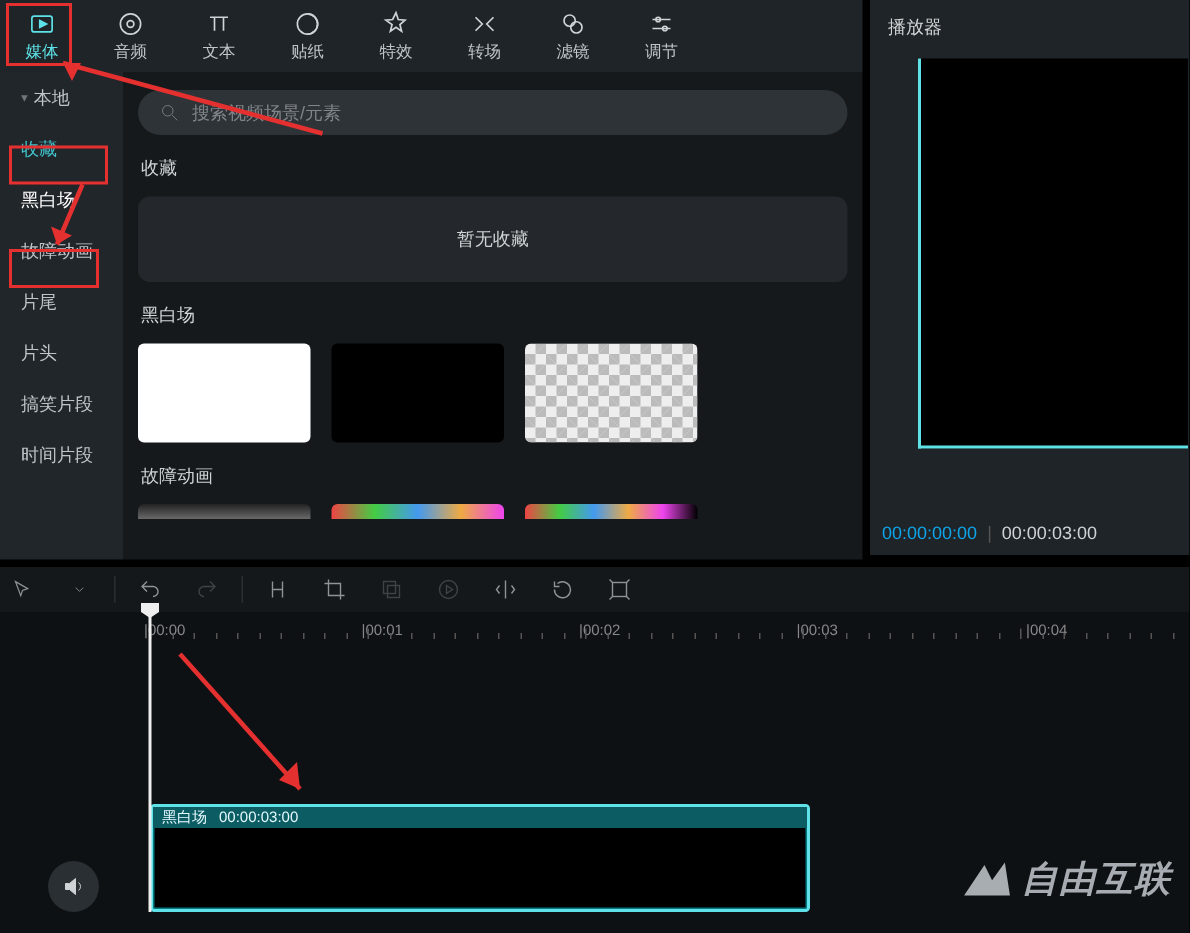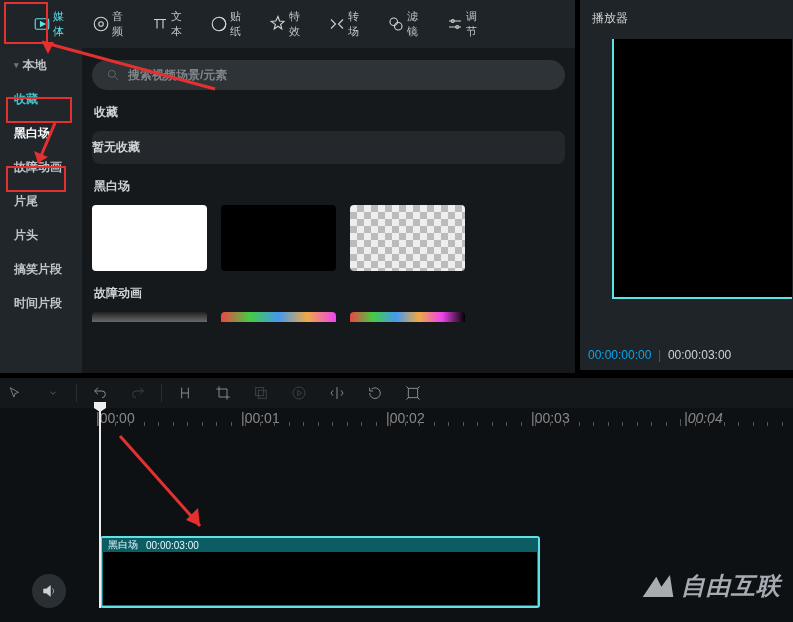--- a/index.html
+++ b/index.html
@@ -16,24 +16,23 @@
   .top-toolbar {
     display: flex;
     gap: 15px;
     padding: 4px 6px;
     background: #1f2428;
     height: 48px;
     align-items: center;
     width: 575px;
   }
   .tool-tab {
-    display: flex; flex-direction: row; align-items: center;
+    display: flex; flex-direction: column; align-items: center;
     gap: 2px; color: #bfc4c8; cursor: pointer;
     width: 44px;
-    padding-left: 27px;
   }
   .tool-tab .ic { width: 18px; height: 18px; display: flex; align-items: center; justify-content: center; }
   .tool-tab svg { stroke: #cfd3d6; fill: none; stroke-width: 1.5; }
   .tool-tab.active { color: #5ee2e8; }
   .tool-tab.active svg { stroke: #5ee2e8; }
   .tool-tab .lbl { font-size: 11px; }
   
   .hl { border: 2px solid #e53030; position: absolute; pointer-events: none; z-index: 50; }
 
   
@@ -49,21 +48,20 @@
     margin-left: 20px;
   }
   .preview-time { position:absolute; bottom: 8px; left: 8px; font-size: 12px; }
   .preview-time .cur { color: #0ea5e9; }
   .preview-time .tot { color: #cfd3d6; }
 
   
   .mid {
     display: flex;
     width: 575px;
-    font-weight: bold;
   }
   .sidebar {
     width: 82px; background: #21262a;
     display: flex; flex-direction: column;
     height: 325px;
   }
   .sidebar .itm {
     height: 34px; display: flex; align-items: center;
     padding-left: 14px; color: #bfc4c8; cursor: pointer;
     font-size: 12px;
@@ -79,21 +77,21 @@
   }
   .searchbar {
     background: #2e3338; border-radius: 16px; height: 30px;
     display: flex; align-items: center; padding: 0 14px; color: #808589;
     gap: 8px;
   }
   .searchbar svg { stroke: #808589; fill: none; }
   .section-title { margin: 14px 0 10px 2px; color: #cfd3d6; font-size: 12px; }
   .fav-box {
     background: #24282c; border-radius: 8px;
-    padding: 8px 0; text-align: left; color: #d0d3d5;
+    padding: 20px 0; text-align: center; color: #d0d3d5;
   }
   .fav-box .hint { color: #7c8185; font-size: 11px; margin-top: 6px; }
   .thumbs { display: flex; gap: 14px; margin-top: 10px; }
   .thumb { width: 115px; height: 66px; border-radius: 4px; cursor: pointer; }
   .thumb.white { background: #fff; }
   .thumb.black { background: #000; }
   .thumb.trans {
     background-image:
       linear-gradient(45deg,#bbb 25%,transparent 25%),
       linear-gradient(-45deg,#bbb 25%,transparent 25%),
@@ -119,21 +117,21 @@
     padding-left: 6px; background: #14181b;
   }
   .tl-tools .ti { width: 18px; height: 18px; display:flex; align-items:center; justify-content:center; cursor:pointer;}
   .tl-tools .ti svg { stroke:#8e9398; fill:none; stroke-width:1.4; }
   .tl-tools .sep { width:1px; height:18px; background:#2a2e32; margin:0 -6px;}
   .ruler {
     height: 18px; position: relative; margin-left: 100px;
   }
   .ruler .tick { position:absolute; bottom:0; width:1px; height:4px; background:#555;}
   .ruler .tick.major { height:7px; }
-  .ruler .tlabel { position:absolute; bottom:0; font-size:14px; color:#888; transform: translateX(-4px);}
+  .ruler .tlabel { position:absolute; bottom:0; font-size:10px; color:#888; transform: translateX(-4px);}
   .playhead { position:absolute; top:408px; height:200px; width:2px; background:#eee; z-index:20;}
   .playhead::before { content:""; position:absolute; top:-6px; left:-5px; width:12px; height:10px; background:#eee; clip-path: polygon(0 0,100% 0,100% 60%,50% 100%,0 60%); }
 
   .track-area { position:absolute; left:0; right:0; top:50px; bottom:0; }
   .mute-btn {
     position:absolute; left:32px; top:146px; width:34px; height:34px;
     border-radius:50%; background:#2a2f33; display:flex; align-items:center; justify-content:center;
     cursor:pointer;
   }
   .mute-btn svg { stroke:#cfd3d6; fill:#cfd3d6; }
@@ -409,21 +407,21 @@
       <div class="tick major" style="left: 435px;"></div>
       <div class="tick" style="left: 449.5px;"></div>
       <div class="tick" style="left: 464px;"></div>
       <div class="tick" style="left: 478.5px;"></div>
       <div class="tick" style="left: 493px;"></div>
       <div class="tick" style="left: 507.5px;"></div>
       <div class="tick" style="left: 522px;"></div>
       <div class="tick" style="left: 536.5px;"></div>
       <div class="tick" style="left: 551px;"></div>
       <div class="tick" style="left: 565.5px;"></div>
-      <div class="tlabel" style="left: 588px; font-style: italic;">|00:04</div>
+      <div class="tlabel" style="left: 588px;">|00:04</div>
       <div class="tick major" style="left: 580px;"></div>
       <div class="tick" style="left: 594.5px;"></div>
       <div class="tick" style="left: 609px;"></div>
       <div class="tick" style="left: 623.5px;"></div>
       <div class="tick" style="left: 638px;"></div>
       <div class="tick" style="left: 652.5px;"></div>
       <div class="tick" style="left: 667px;"></div>
       <div class="tick" style="left: 681.5px;"></div>
     </div>
 

